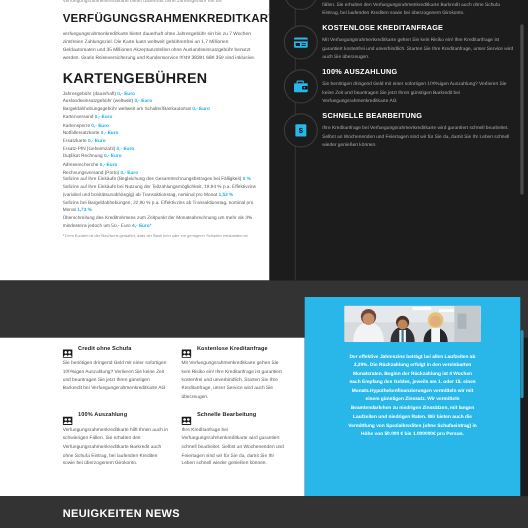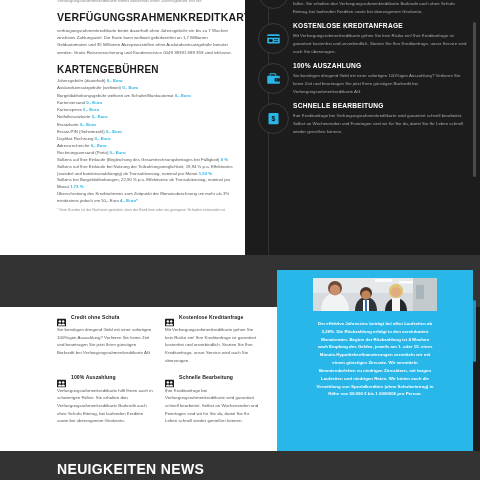--- a/index.html
+++ b/index.html
@@ -25,21 +25,21 @@
   
   .h-big{
     font-size:10.5px;font-weight:bold;letter-spacing:.2px;color:#1b1b1b;
     margin:7px 0 4px 0;line-height:1.15;
   }
   .h-mid{
     font-size:9.5px;font-weight:bold;letter-spacing:.2px;color:#1b1b1b;
     margin:11px 0 4px 0;line-height:1.15;
   }
   .h-small{
-    font-size:10px;font-weight:bold;letter-spacing:.2px;color:#1b1b1b;
+    font-size:13px;font-weight:bold;letter-spacing:.2px;color:#1b1b1b;
     margin:8px 0 2px 0;line-height:1.15;
   }
   .body-txt{
     font-size:4.4px;line-height:1.62;color:#565656;margin:0 0 3px 0;
   }
   .fee-line{font-size:4.3px;line-height:1.68;color:#565656;}
   .fee-line b{color:#27b2e4;font-weight:bold;}
   .rate-block{font-size:4.3px;line-height:1.62;color:#565656;margin:0;}
   .rate-block b{color:#27b2e4;font-weight:bold;}
   .foot-note{font-size:3.6px;line-height:1.6;color:#8c8c8c;margin-top:3px;}
@@ -93,21 +93,21 @@
   }
   .cyan-txt{
     margin:9px auto 0 auto;width:118px;text-align:center;
     font-size:4.4px;line-height:1.78;color:#ffffff;font-weight:bold;
   }
 
   
   .bottom-dark{position:absolute;left:0;top:451px;width:480px;height:29px;background:#333333;}
   .news-title{
     position:absolute;left:57px;top:462px;
-    font-size:14px;font-weight:bold;letter-spacing:.35px;color:#ffffff;line-height:1.1;
+    font-size:10px;font-weight:bold;letter-spacing:.35px;color:#ffffff;line-height:1.1;
   }
 
   
   .sbar{position:absolute;right:4px;top:0;width:3px;height:480px;}
   .sbar i{position:absolute;left:0;top:22px;width:3px;height:155px;background:#4a4a4a;border-radius:2px;display:block;}
   .sbar i.s2{top:300px;height:62px;background:#2a93bb;}
 </style>
 </head>
 <body>
 

